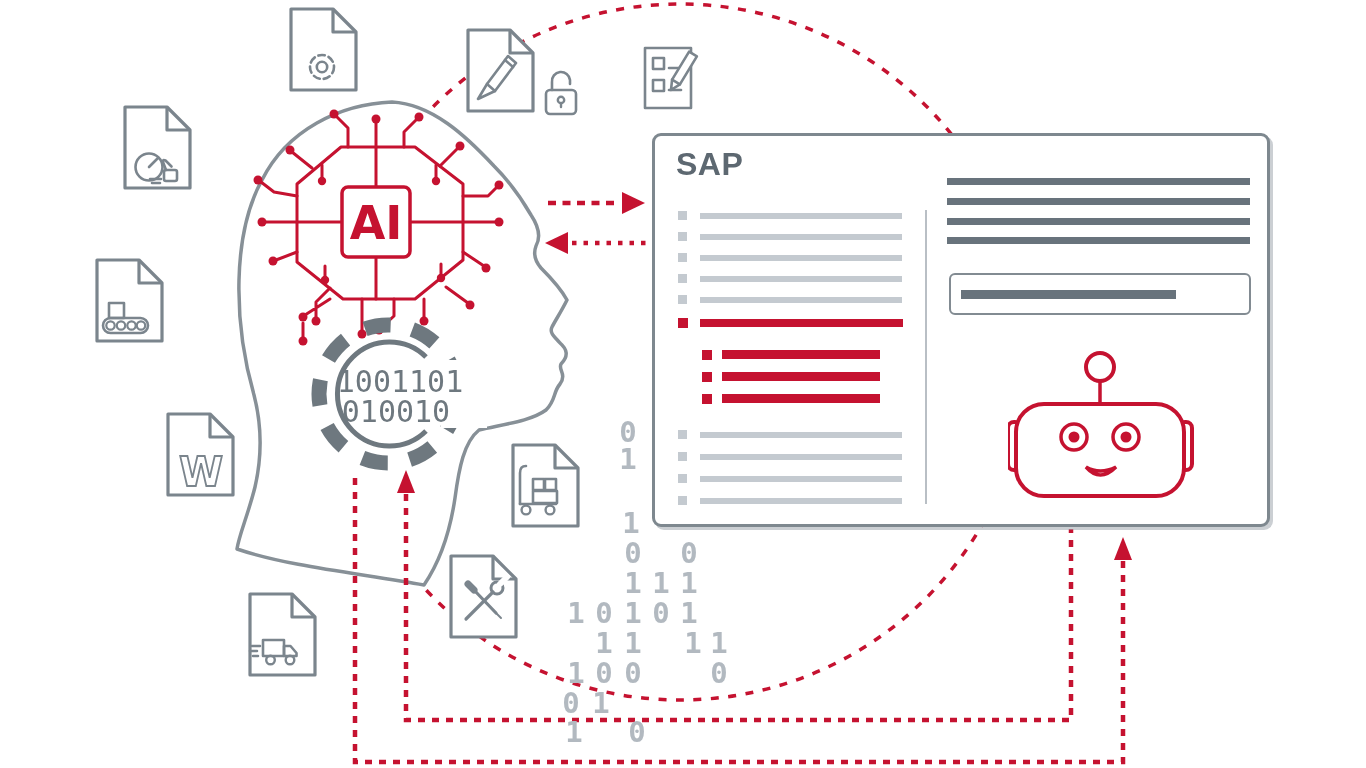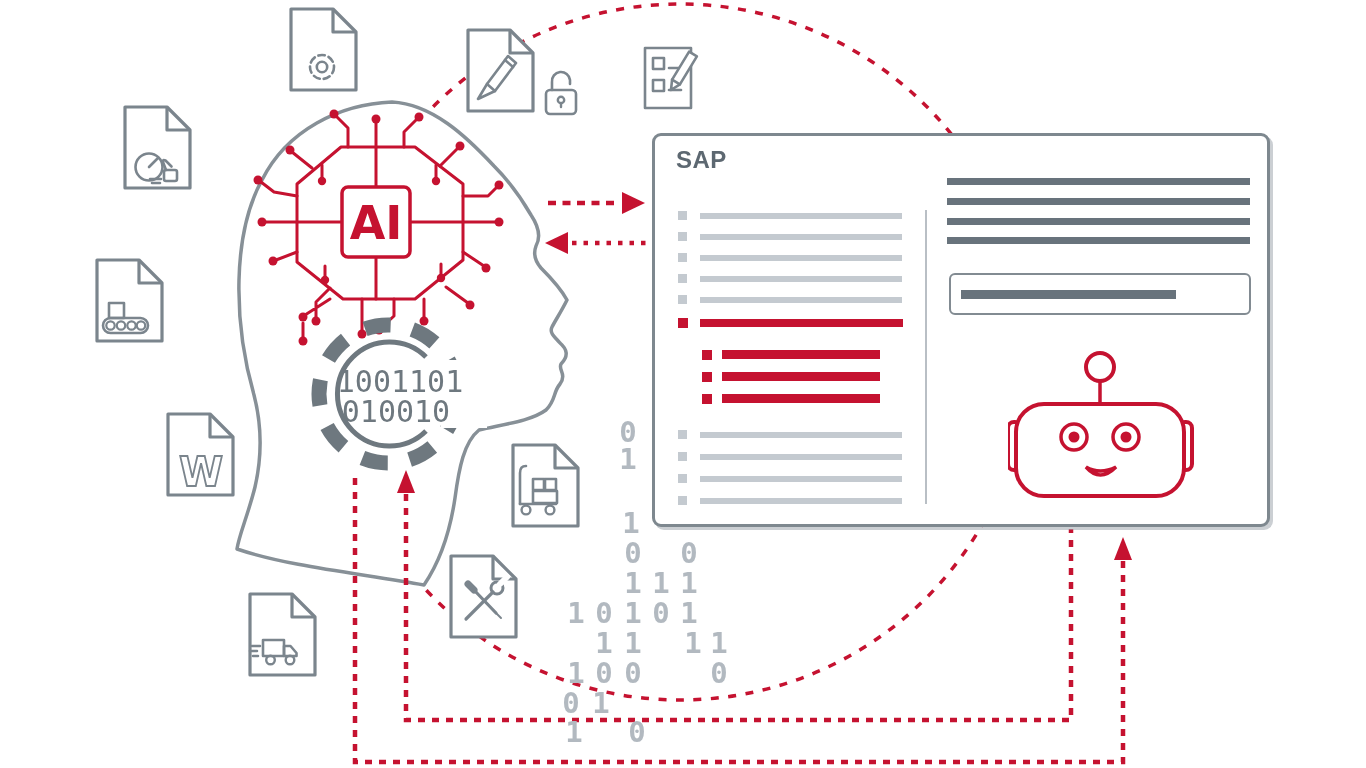--- a/index.html
+++ b/index.html
@@ -22,21 +22,21 @@
   .ailabel{font-family:"DejaVu Sans",sans-serif;font-weight:bold;font-size:46px;fill:#c51230;}
   .gtext{font-family:"DejaVu Sans Mono",monospace;font-size:30px;fill:#6e787f;}
   .bdigit{font-family:"DejaVu Sans Mono",monospace;font-weight:bold;font-size:29px;fill:#b2b9c0;}
   .wletter{font-family:"DejaVu Sans",sans-serif;font-weight:bold;font-size:40px;fill:none;
            stroke:#7b858d;stroke-width:1.8px;}
 
   
   #sap-window{position:absolute;left:652px;top:133px;width:618px;height:394px;background:#fff;
               border:3px solid #7e888f;border-radius:9px;box-sizing:border-box;
               box-shadow:3px 3px 0 rgba(160,168,175,.55);}
-  .sap-title{position:absolute;left:21px;top:10px;font-weight:bold;font-size:24px;color:#5d6871;
+  .sap-title{position:absolute;left:21px;top:10px;font-weight:bold;font-size:32px;color:#5d6871;
              letter-spacing:.5px;}
   .divider{position:absolute;left:270px;top:74px;width:2px;height:294px;background:#b9bfc5;}
   .lrow{position:absolute;left:0;height:10px;width:260px;}
   .bullet{position:absolute;top:0;}
   .bar{position:absolute;}
   .rbar{position:absolute;left:292px;width:303px;height:7px;background:#68737c;}
   .input-box{position:absolute;left:294px;top:137px;width:302px;height:42px;border:2px solid #828b92;
              border-radius:6px;box-sizing:border-box;}
   .input-bar{position:absolute;left:10px;top:15px;width:215px;height:9px;background:#68737c;}
   #robot{position:absolute;left:353px;top:214px;}

